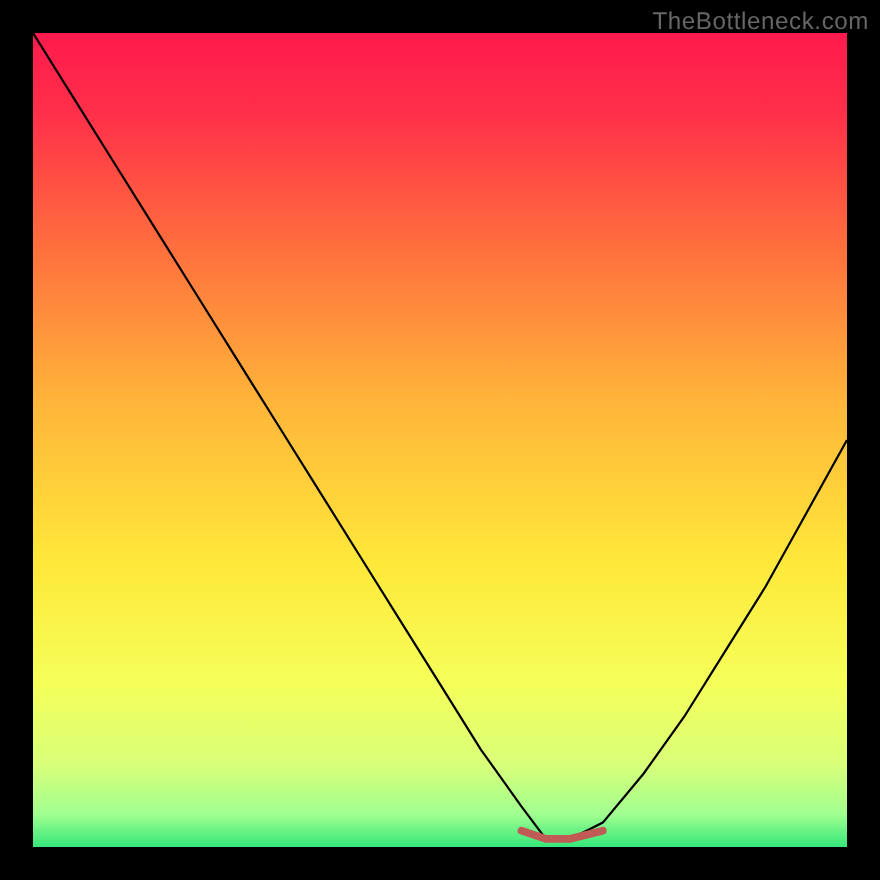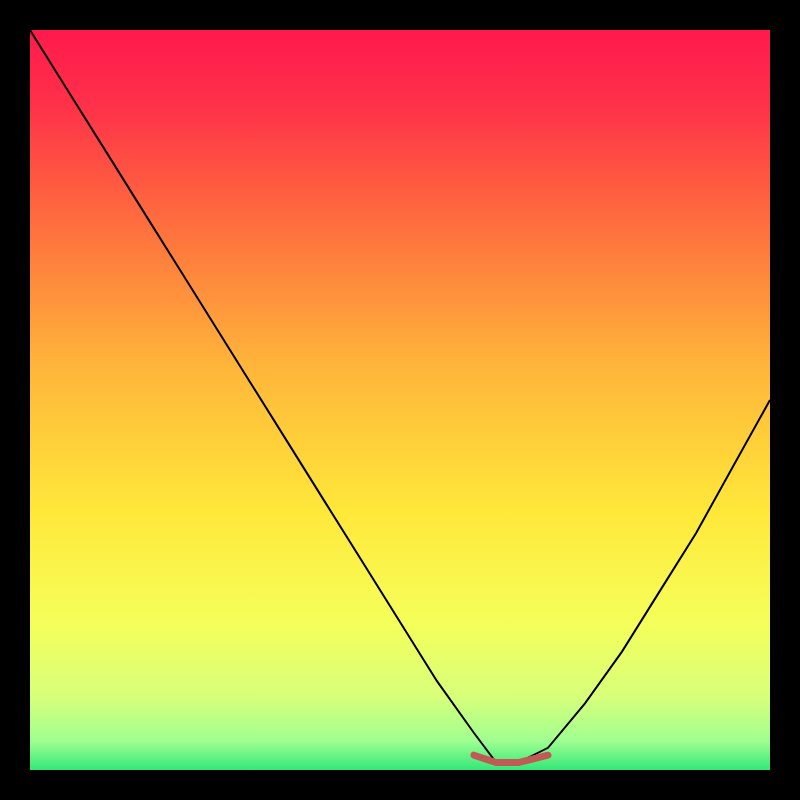--- a/index.html
+++ b/index.html
@@ -35,20 +35,21 @@
   }
   svg {
     display: block;
   }
 </style>
 </head>
 <body>
 
 <div class="frame">
 
+  <div class="watermark">TheBottleneck.com</div>
 
   <div class="plot-wrap">
     <svg id="plot-svg" viewBox="0 0 740 740" width="740" height="740">
       <defs>
         <linearGradient id="bg-grad" x1="0" y1="0" x2="0" y2="1">
             <stop offset="0%" stop-color="#ff1a4d"></stop>
             <stop offset="10%" stop-color="#ff3049"></stop>
             <stop offset="25%" stop-color="#ff6a3e"></stop>
             <stop offset="45%" stop-color="#ffb43a"></stop>
             <stop offset="65%" stop-color="#ffe83a"></stop>

